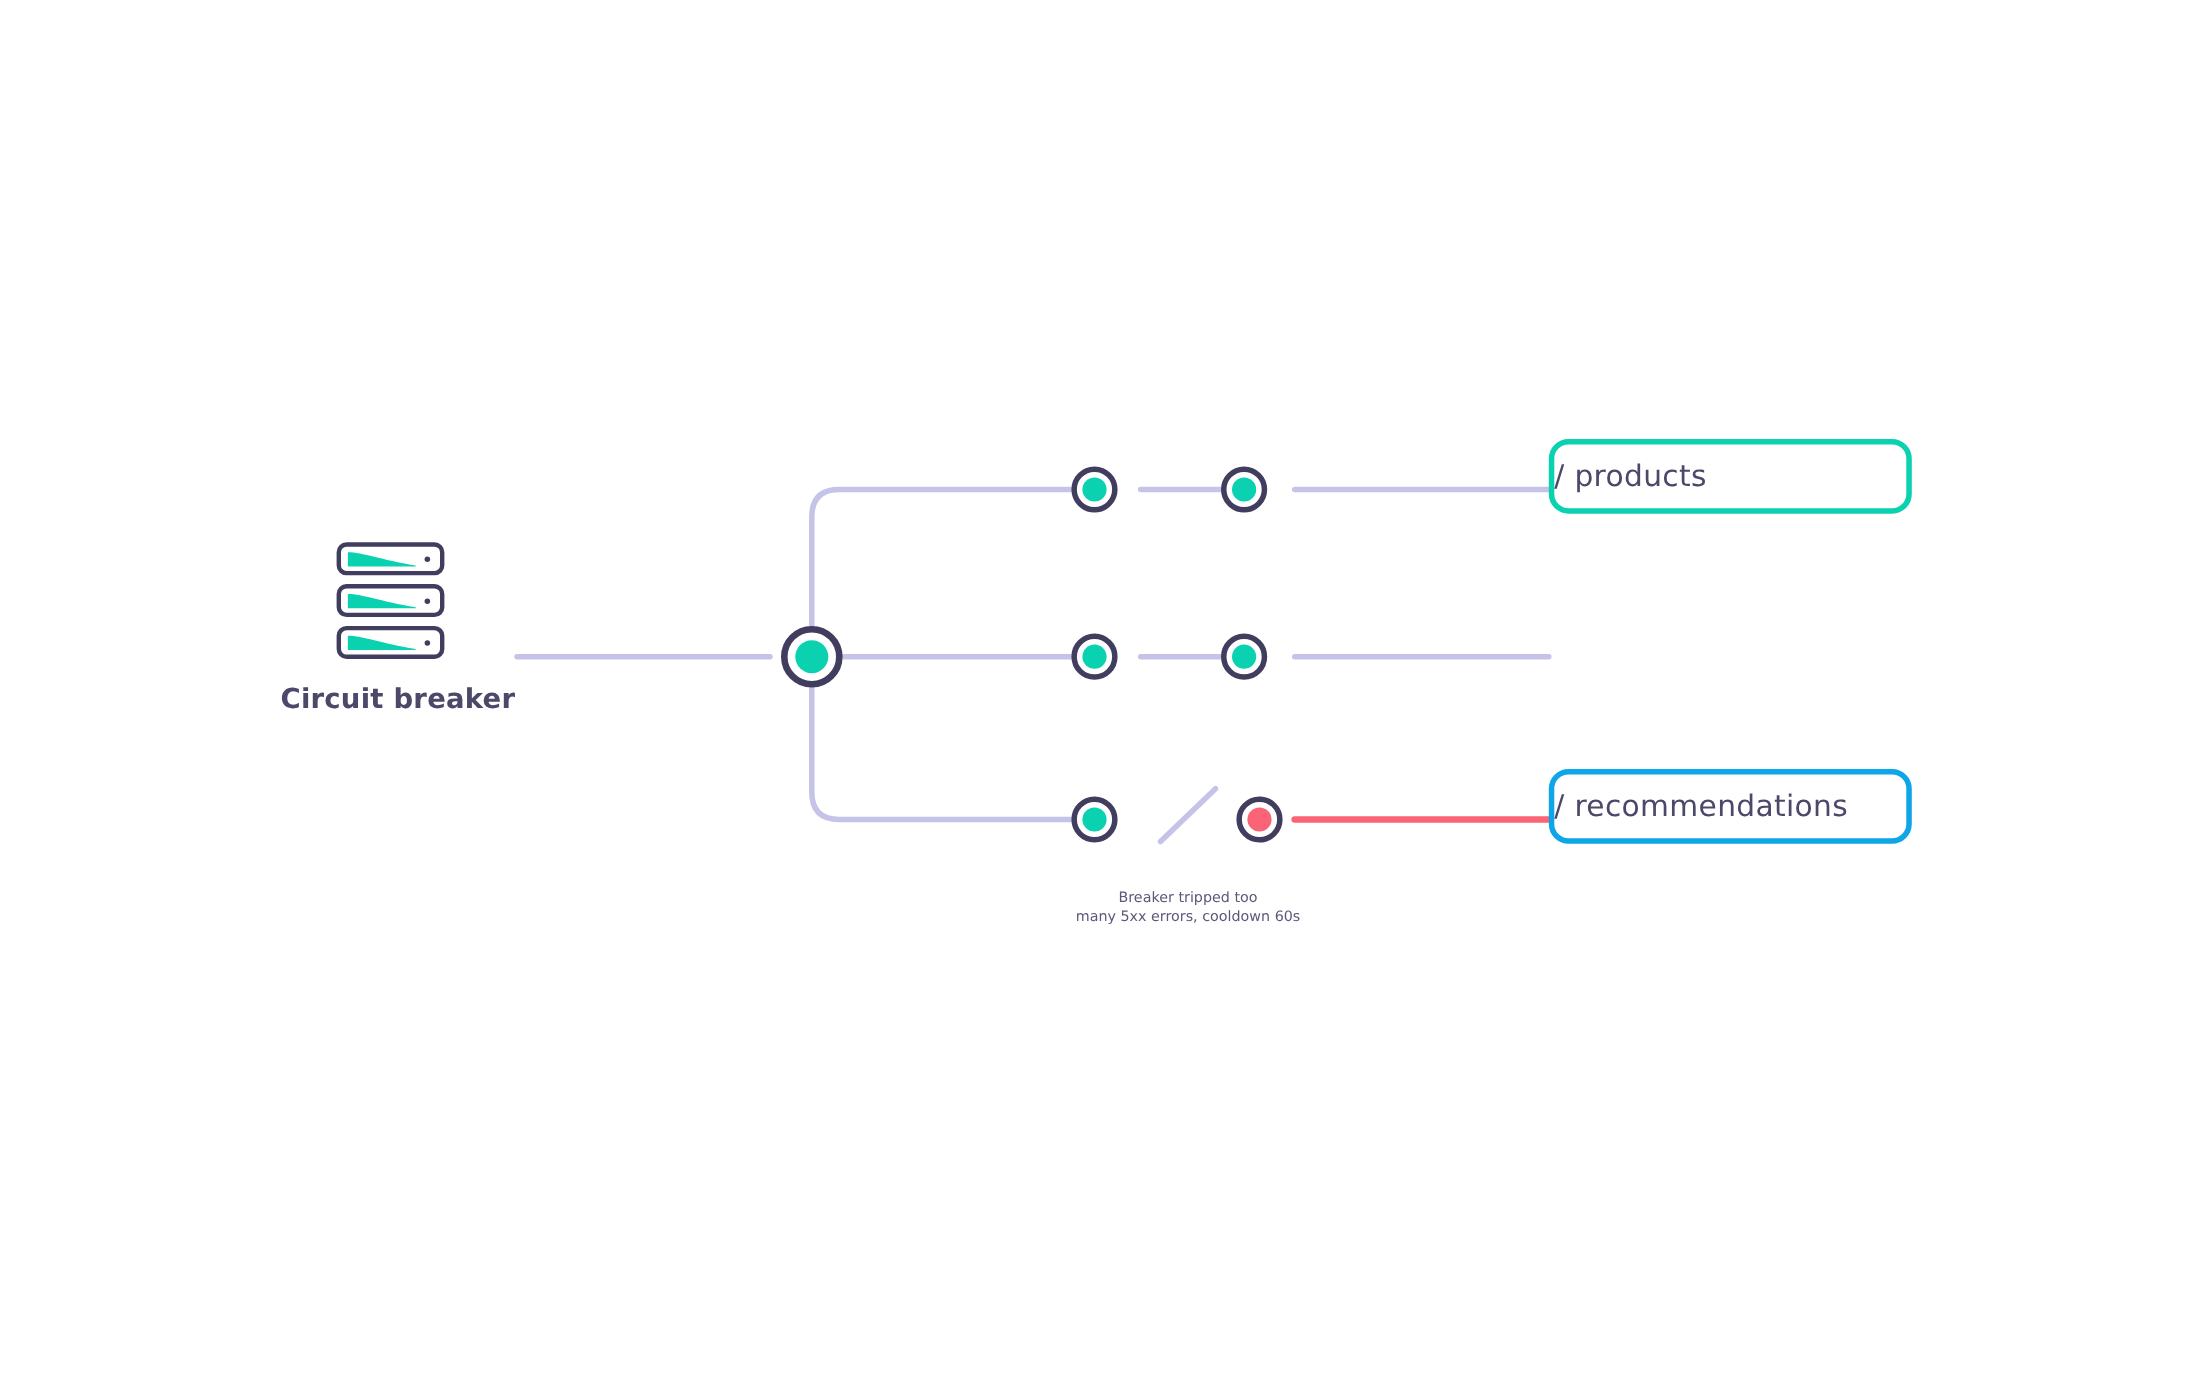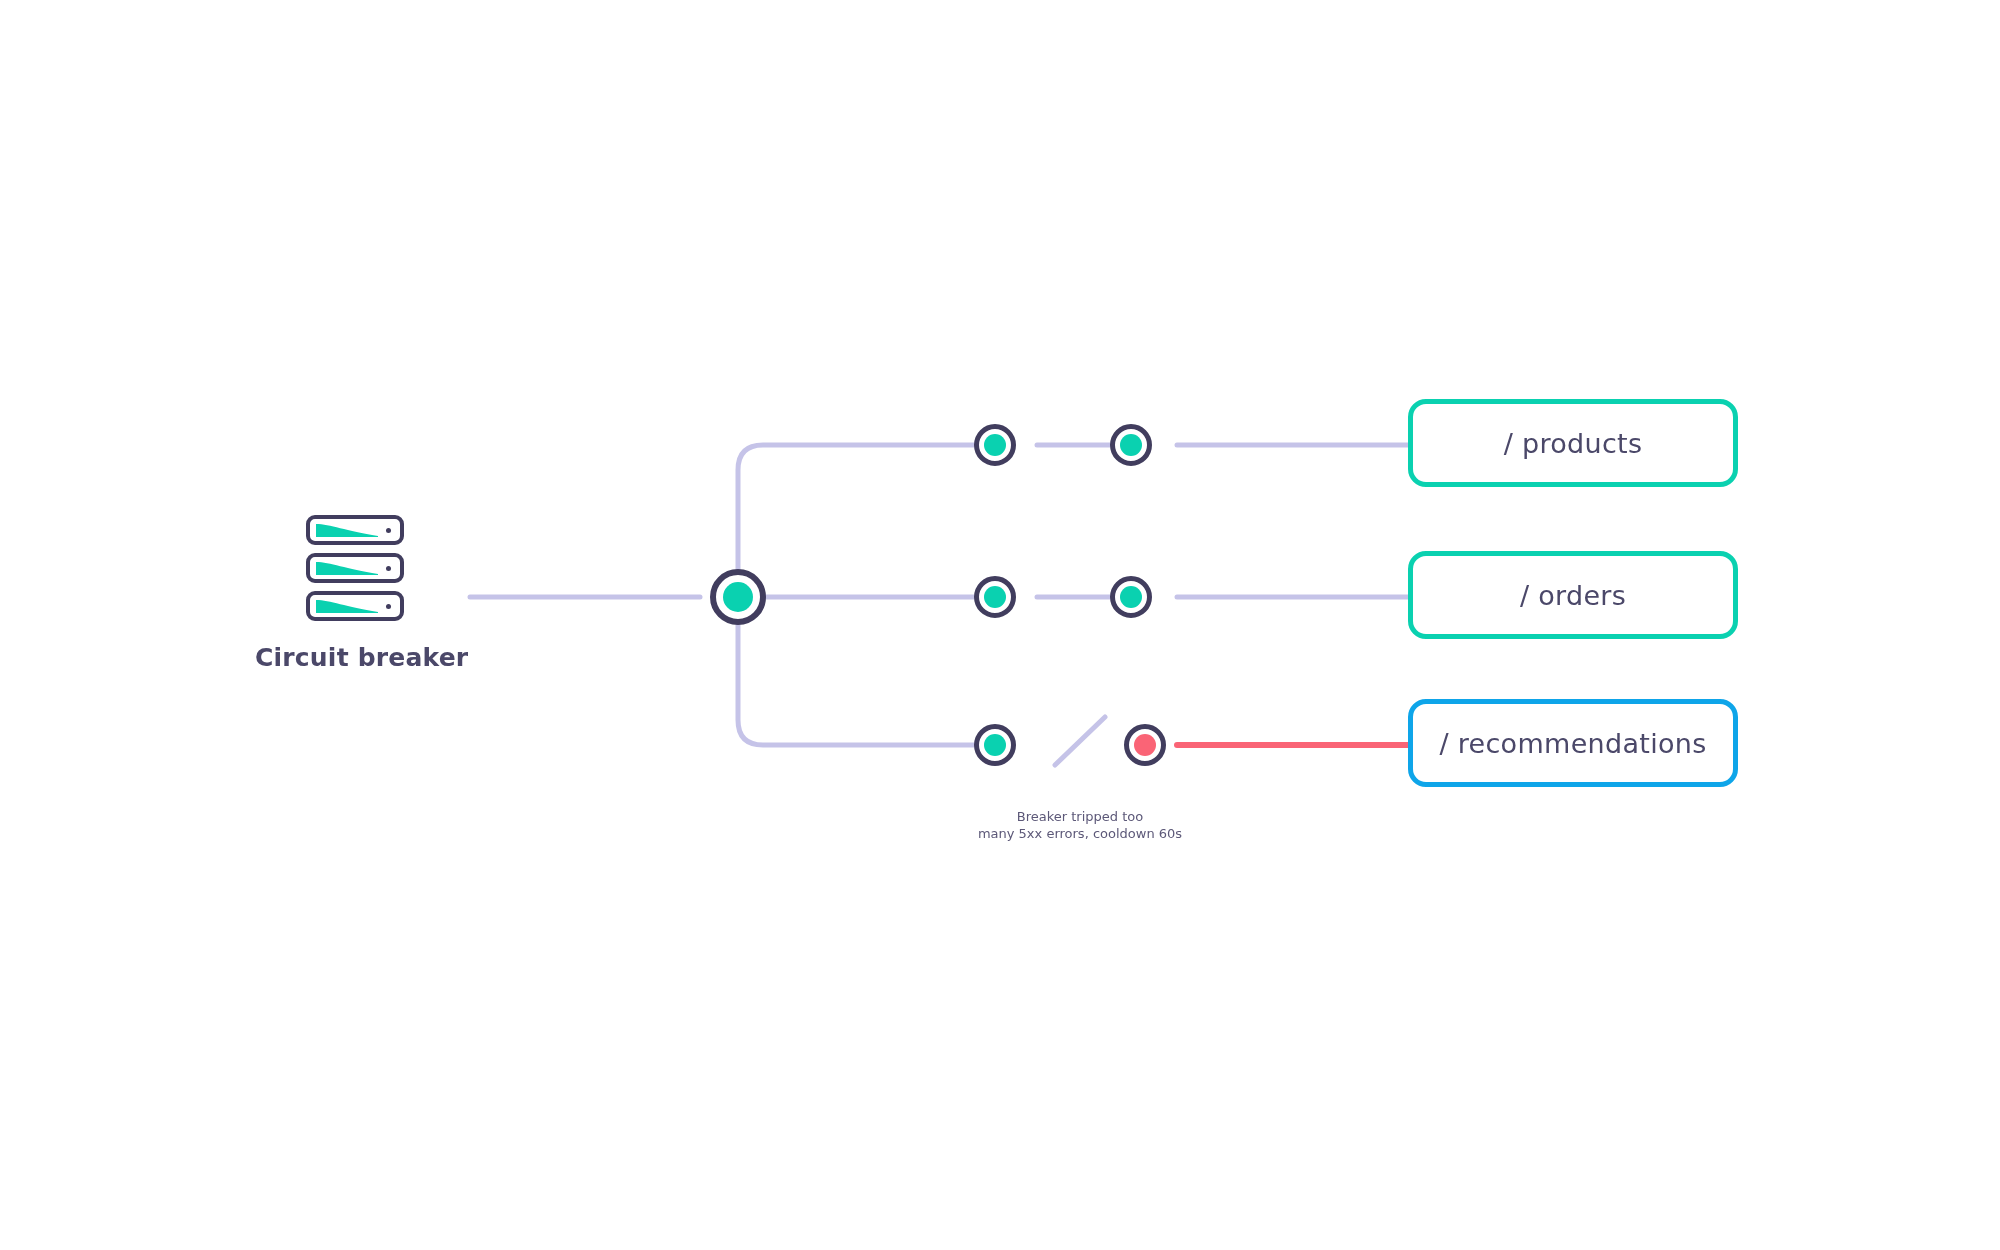--- a/index.html
+++ b/index.html
@@ -23,21 +23,21 @@
     left: 0;
     top: 0;
     width: 2000px;
     height: 1250px;
   }
 
   
   .source-group {
     position: absolute;
     left: 255px;
-    top: 515px;
+    top: 493px;
     width: 200px;
   }
   .server-stack {
     width: 98px;
     margin: 0 auto;
   }
   .server-slot {
     position: relative;
     box-sizing: border-box;
     width: 98px;
@@ -100,26 +100,26 @@
   .node.small { width: 42px; height: 42px; }
   .node.small .core { width: 22px; height: 22px; }
   .core.ok   { background: #0ad1b0; }
   .core.fail { background: #fa6476; }
 
   
   .endpoint {
     position: absolute;
     box-sizing: border-box;
     width: 330px;
-    height: 88px;
+    height: 68px;
     border-radius: 18px;
     background: #ffffff;
     display: flex;
     align-items: center;
-    justify-content: center;
+    justify-content: flex-start;
     font-size: 27px;
     color: #4b4869;
     letter-spacing: 0.3px;
     white-space: nowrap;
   }
   .endpoint.ok   { border: 5px solid #0ad1b0; }
   .endpoint.fail { border: 5px solid #0ea5e9; }
 
   
   .caption {
@@ -197,23 +197,20 @@
   <div class="endpoint ok" style="left:1408px; top:399px;">
     <span>/ products</span>
   </div>
 
   <div class="node small" style="left:974px; top:576px;">
     <span class="core ok"></span>
   </div>
   <div class="node small" style="left:1110px; top:576px;">
     <span class="core ok"></span>
   </div>
-  <div class="endpoint ok" style="left:1408px; top:551px;">
-    <span>/ orders</span>
-  </div>
 
   <div class="node small" style="left:974px; top:724px;">
     <span class="core ok"></span>
   </div>
   <div class="node small" style="left:1124px; top:724px;">
     <span class="core fail"></span>
   </div>
   <div class="endpoint fail" style="left:1408px; top:699px;">
     <span>/ recommendations</span>
   </div>

